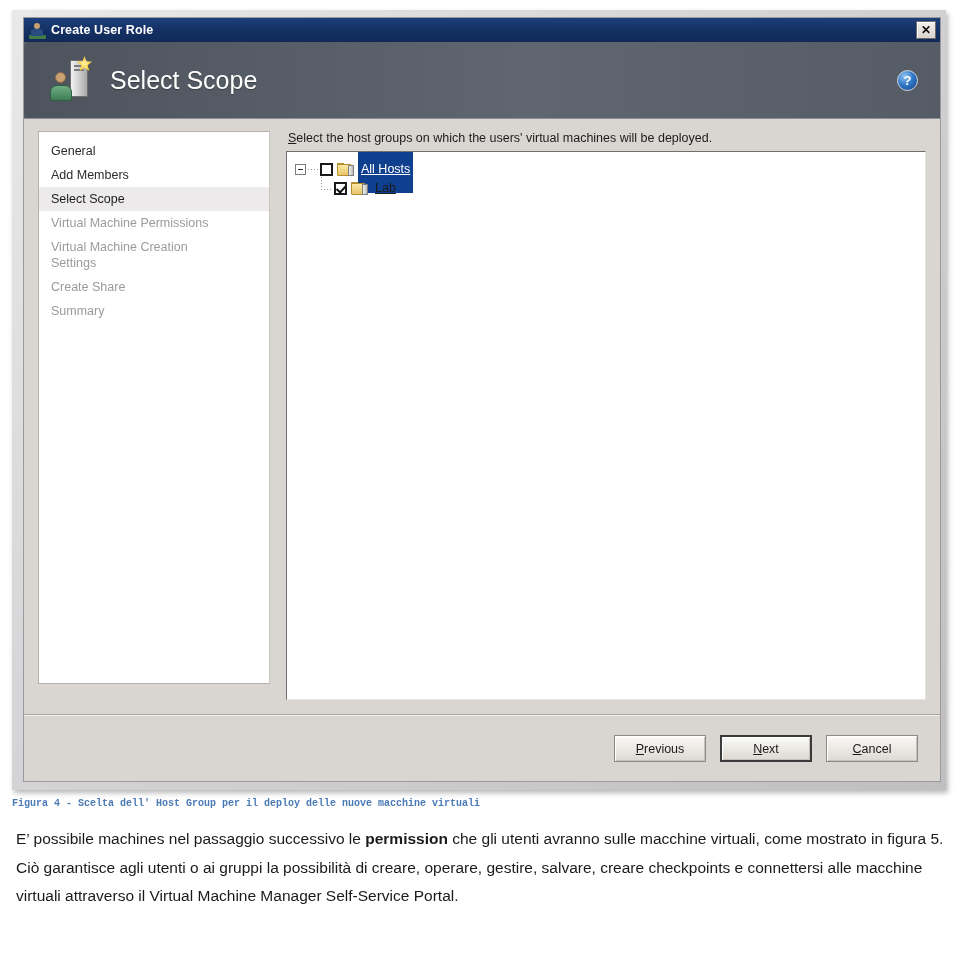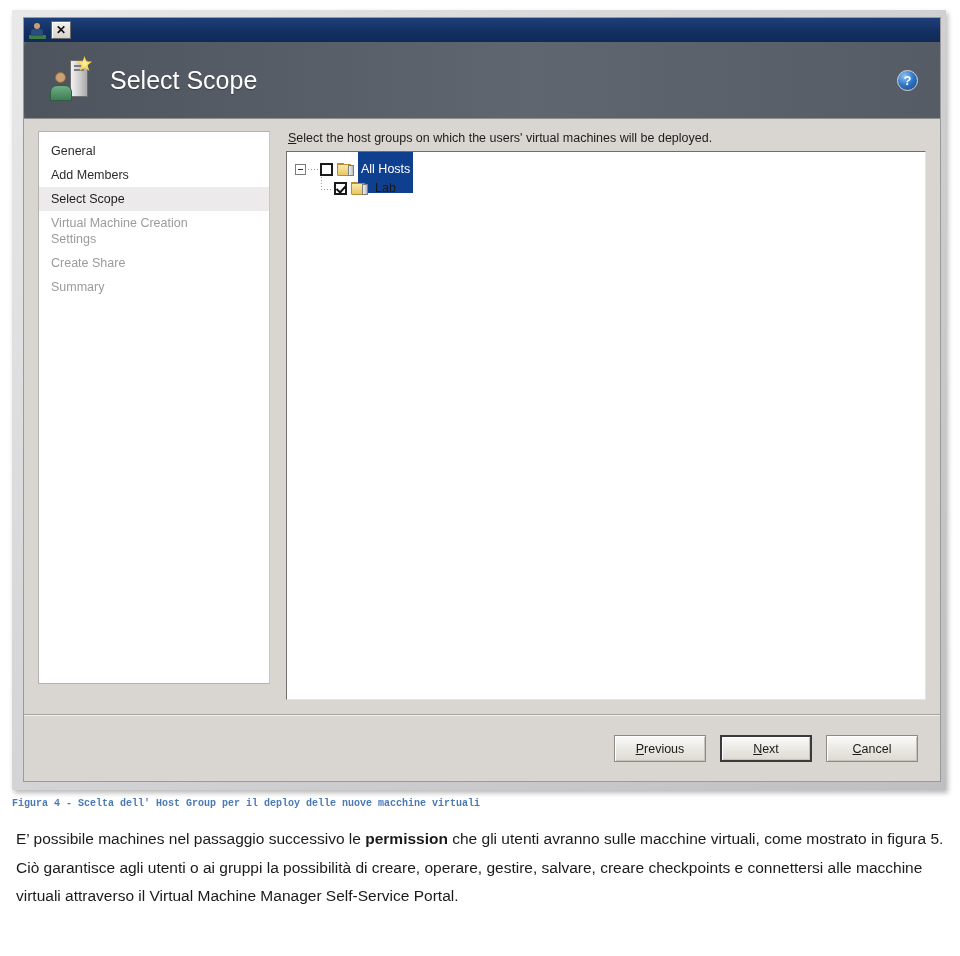--- a/index.html
+++ b/index.html
@@ -382,20 +382,21 @@
     border: 1px solid #7e7e7e;
     box-sizing: border-box;
   }
   .tlabel {
     font-size: 12.5px;
     color: #1a1a1a;
     padding: 16px 3px;
     line-height: 15px;
     font-family: "Liberation Sans", sans-serif;
     white-space: nowrap;
+    text-decoration: underline;
   }
   .tlabel.selected {
     background: #0f3f8f;
     color: #ffffff;
   }
 
   
   .footer {
     position: relative;
     height: 68px;
@@ -463,40 +464,42 @@
   <div class="shot-shadow"></div>
 
   <div class="dialog">
 
     <div class="titlebar">
       <span class="titlebar-icon">
         <span class="tb-base"></span>
         <span class="tb-body"></span>
         <span class="tb-head"></span>
       </span>
+      <span class="titlebar-text">Create User Role</span>
       <span class="close-btn">✕</span>
     </div>
 
     <div class="banner">
       <span class="banner-icon">
         <span class="bi-tower"></span>
         <span class="bi-person-head"></span>
         <span class="bi-person-body"></span>
         <span class="bi-star"></span>
       </span>
       <span class="banner-title">Select Scope</span>
       <span class="help-btn">?</span>
     </div>
 
     <div class="dlg-body">
 
       <div class="sidebar">
         <div class="nav-item">General</div>
         <div class="nav-item">Add Members</div>
         <div class="nav-item active">Select Scope</div>
+        <div class="nav-item dim">Virtual Machine Permissions</div>
         <div class="nav-item dim">Virtual Machine Creation
 Settings</div>
         <div class="nav-item dim">Create Share</div>
         <div class="nav-item dim">Summary</div>
       </div>
 
       <div class="content">
         <div class="instruction"><span class="accel">S</span><span>elect the host groups on which the users' virtual machines will be deployed.</span></div>
 
         <div class="treebox">

